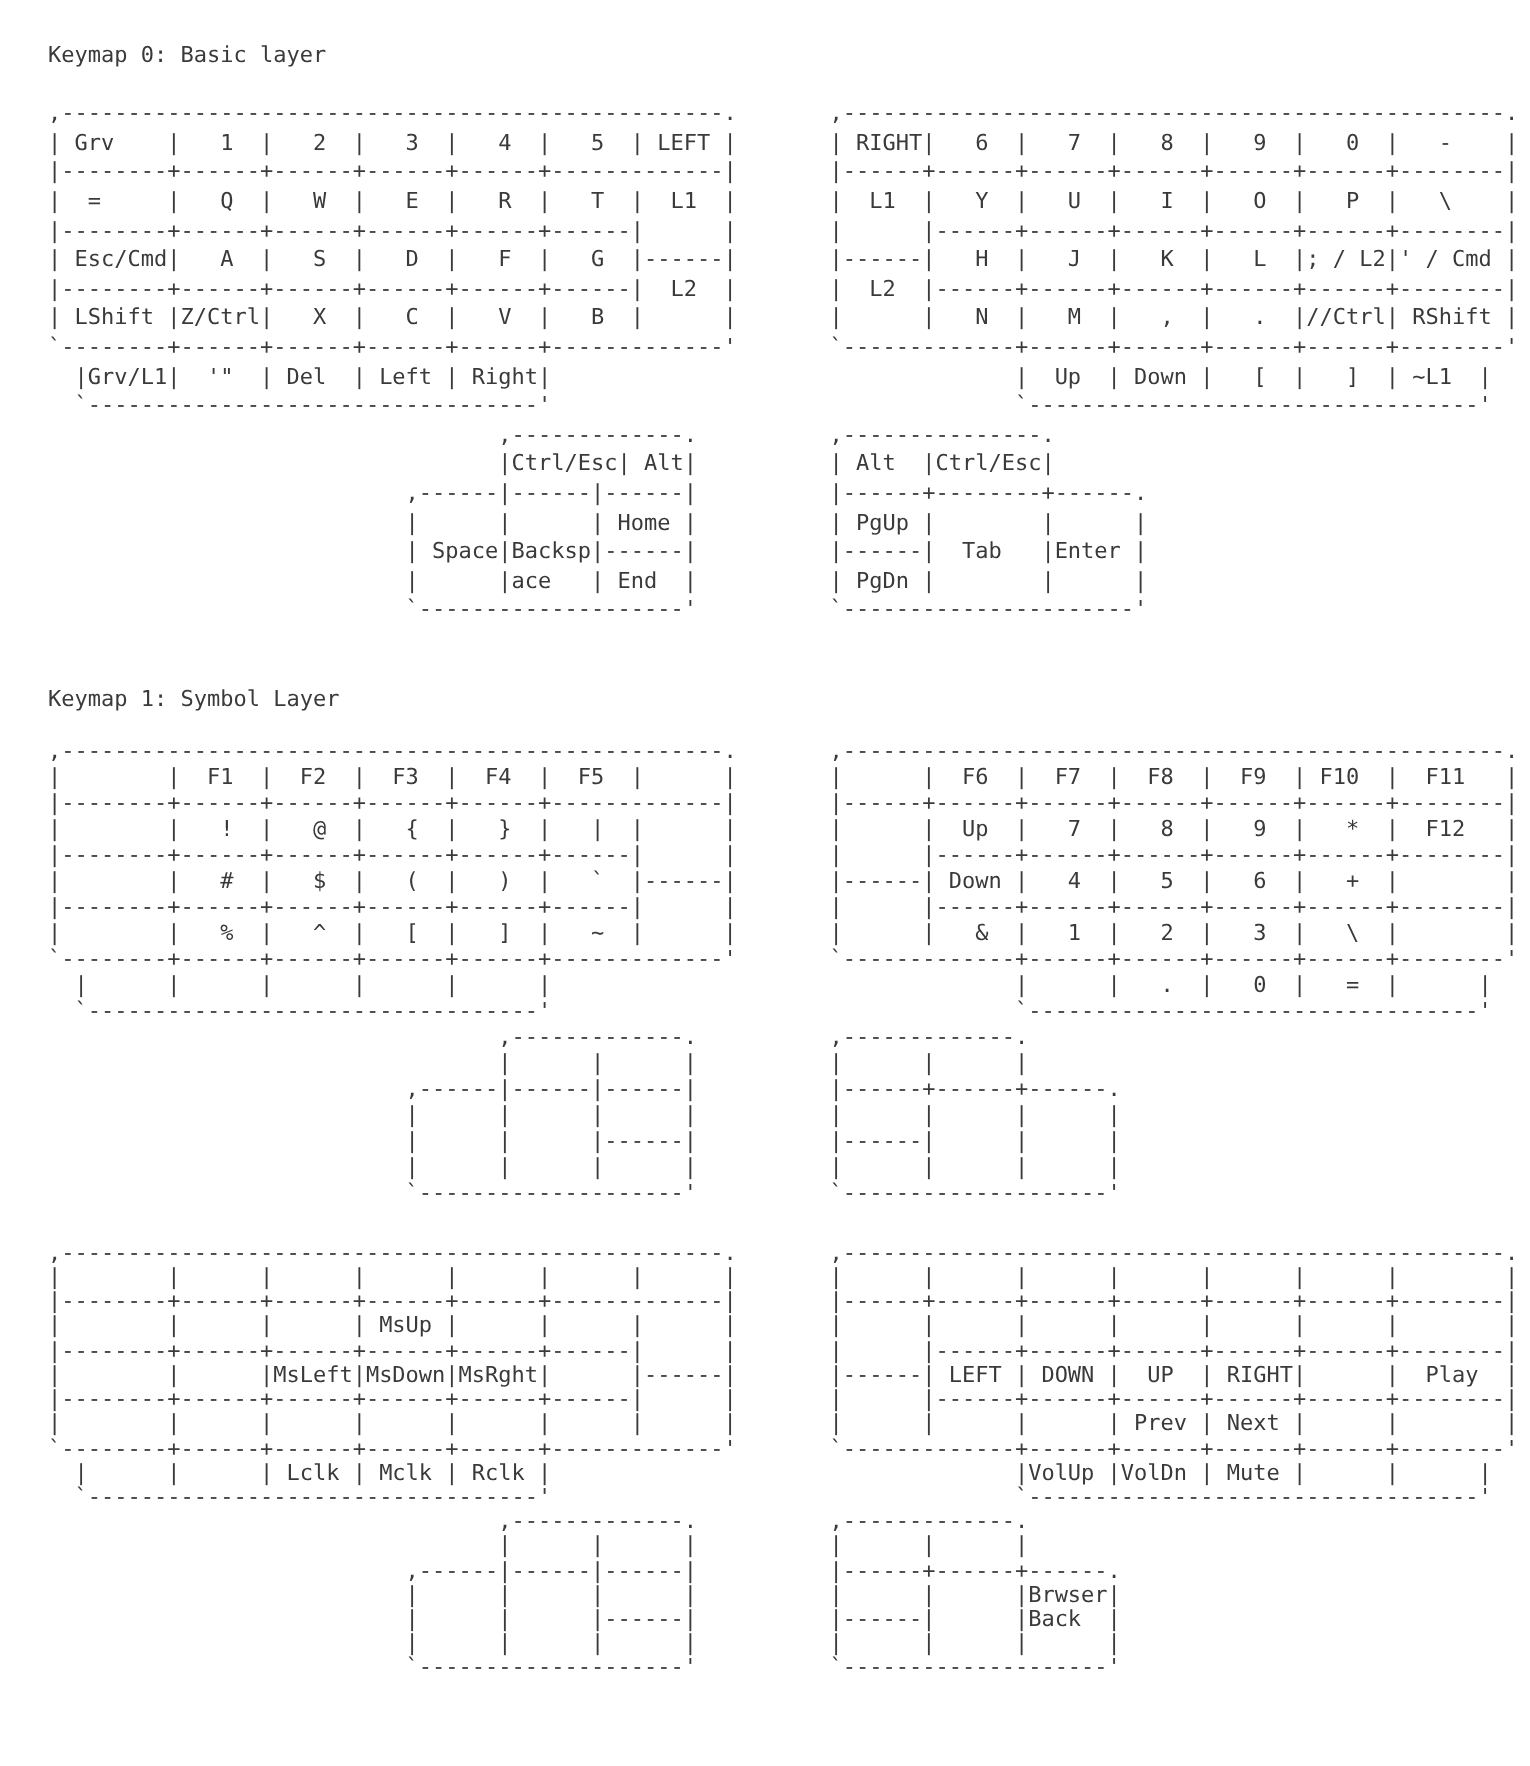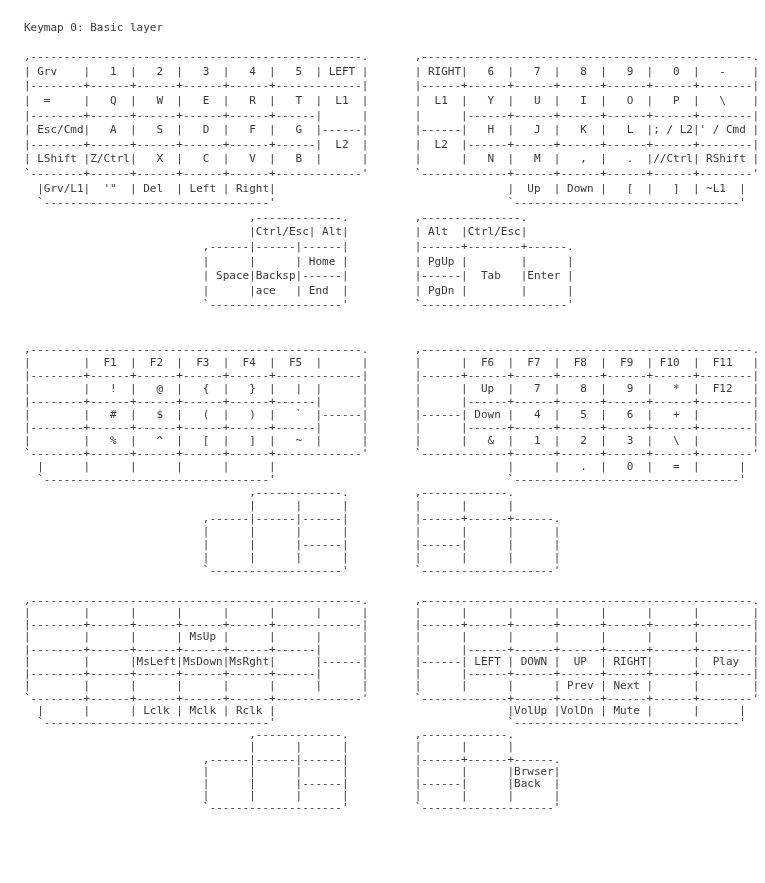--- a/index.html
+++ b/index.html
@@ -50,20 +50,21 @@
                                   ,-------------.          ,---------------.
                                   |Ctrl/Esc| Alt|          | Alt  |Ctrl/Esc|
                            ,------|------|------|          |------+--------+------.
                            |      |      | Home |          | PgUp |        |      |
                            | Space|Backsp|------|          |------|  Tab   |Enter |
                            |      |ace   | End  |          | PgDn |        |      |
                            `--------------------'          `----------------------'</pre>
   </section>
 
   <section class="km km1">
+    <pre class="km-title">Keymap 1: Symbol Layer</pre>
     <pre class="km-art">,--------------------------------------------------.       ,--------------------------------------------------.
 |        |  F1  |  F2  |  F3  |  F4  |  F5  |      |       |      |  F6  |  F7  |  F8  |  F9  | F10  |  F11   |
 |--------+------+------+------+------+-------------|       |------+------+------+------+------+------+--------|
 |        |   !  |   @  |   {  |   }  |   |  |      |       |      |  Up  |   7  |   8  |   9  |   *  |  F12   |
 |--------+------+------+------+------+------|      |       |      |------+------+------+------+------+--------|
 |        |   #  |   $  |   (  |   )  |   `  |------|       |------| Down |   4  |   5  |   6  |   +  |        |
 |--------+------+------+------+------+------|      |       |      |------+------+------+------+------+--------|
 |        |   %  |   ^  |   [  |   ]  |   ~  |      |       |      |   &amp;  |   1  |   2  |   3  |   \  |        |
 `--------+------+------+------+------+-------------'       `-------------+------+------+------+------+--------'
   |      |      |      |      |      |                                   |      |   .  |   0  |   =  |      |

